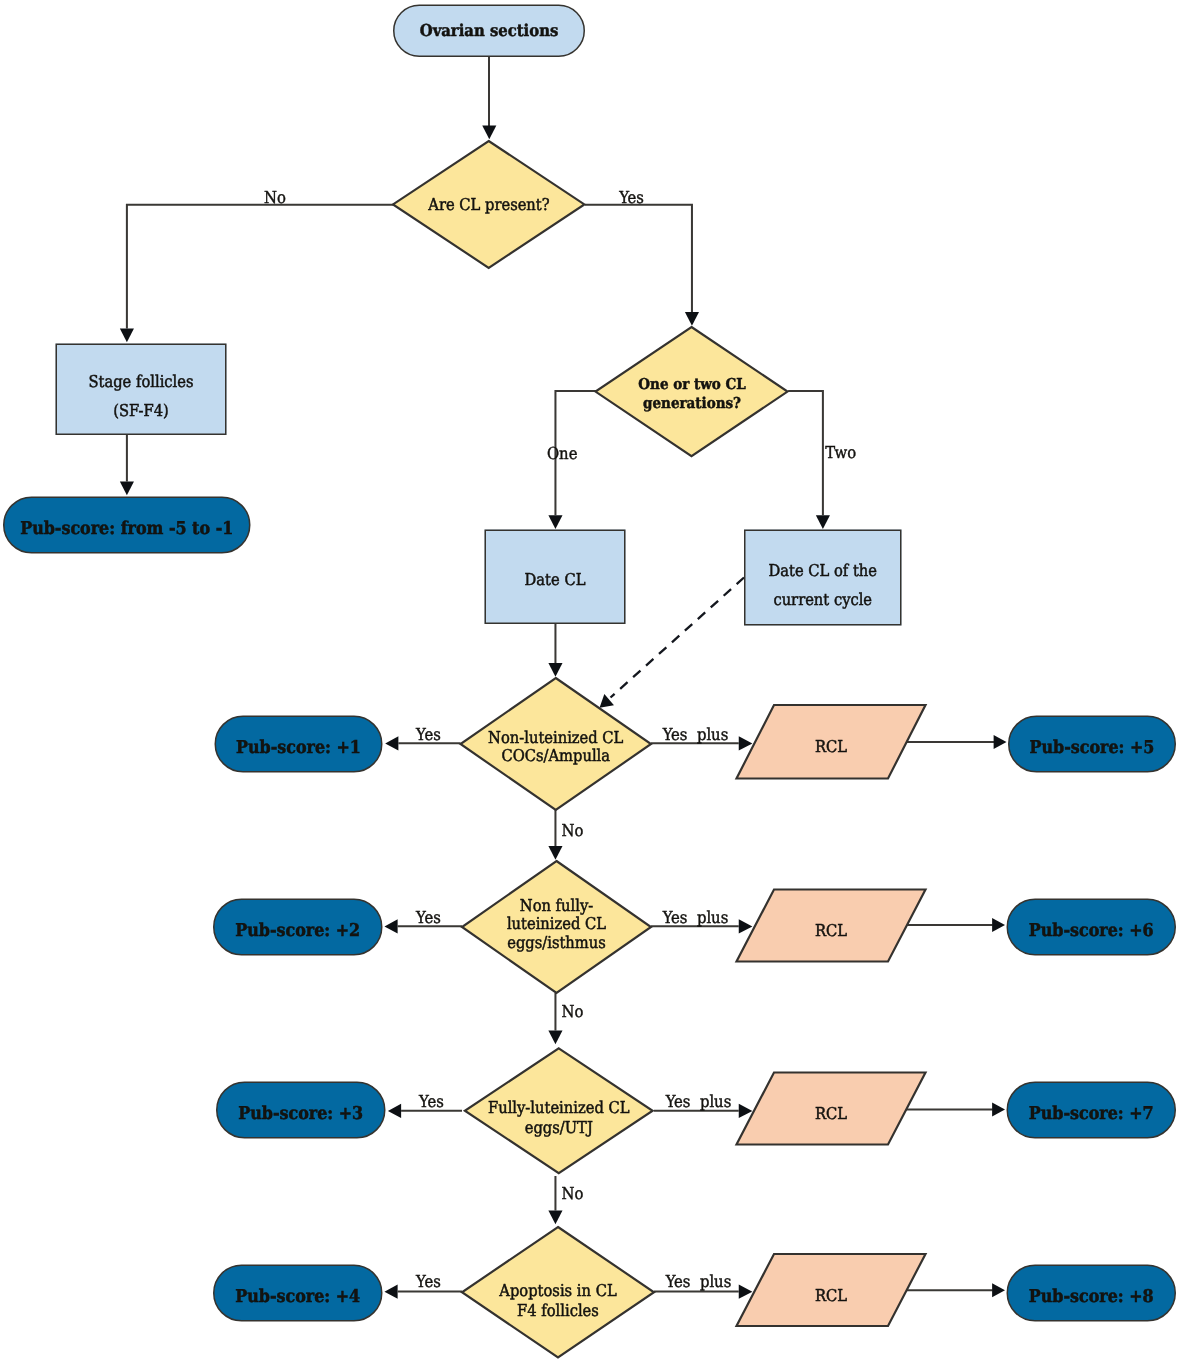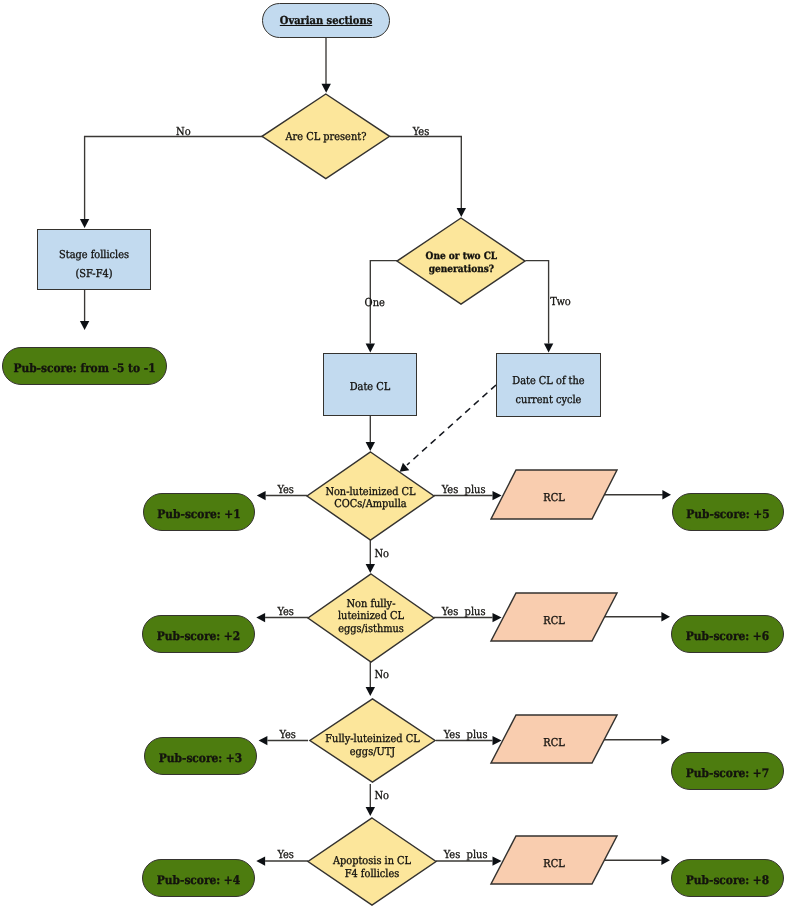--- a/index.html
+++ b/index.html
@@ -6,30 +6,30 @@
   body{width:787px;height:908px;overflow:hidden;
        font-family:"DejaVu Serif",serif;color:#14130f;
        -webkit-font-smoothing:antialiased;text-rendering:geometricPrecision;}
   #stage{position:relative;width:787px;height:908px;background:#fff;}
   #wires{position:absolute;left:0;top:0;width:787px;height:908px;}
   .node{position:absolute;box-sizing:border-box;display:flex;align-items:center;
         justify-content:center;text-align:center;}
   .rect{border:1.55px solid #35332f;background:#c2daef;}
   .stadium{border:1.55px solid #35332f;border-radius:999px;}
   .stadium.blue{background:#c2daef;}
-  .stadium.green{background:#4d7c0f;margin-top:16px;}
+  .stadium.green{background:#0369a1;}
   .dia{background:transparent;border:0;}
   .dia>svg.shp{position:absolute;left:0;top:0;width:100%;height:100%;z-index:0;overflow:visible;}
   .par{background:transparent;border:0;}
   .par>svg.shp{position:absolute;left:0;top:0;width:100%;height:100%;z-index:0;overflow:visible;}
   .txt{position:relative;z-index:3;-webkit-text-stroke:0.3px #100f0d;}
   .t11{font-size:10.9px;font-stretch:condensed;line-height:19.4px;}
   .t12{font-size:10.9px;font-stretch:condensed;line-height:12.8px;}
   .b12{font-size:11.8px;font-stretch:condensed;font-weight:bold;position:relative;top:2.2px;}
-  .btitle{font-size:11px;font-stretch:condensed;font-weight:bold;text-decoration:underline;}
+  .btitle{font-size:11px;font-stretch:condensed;font-weight:bold;}
   .d2t{font-size:10px;font-stretch:condensed;font-weight:bold;line-height:12.5px;}
   .edge-label{position:absolute;white-space:pre;font-size:11px;color:#14130f;line-height:1;font-stretch:condensed;-webkit-text-stroke:0.26px #100f0d;}
 </style>
 </head>
 <body>
 
 <div id="stage">
 
   <svg id="wires" width="787" height="908" viewBox="0 0 787 908">
     <g fill="none" stroke="#3a3835" stroke-width="1.35" shape-rendering="geometricPrecision">
@@ -185,21 +185,21 @@
   </div>
   <div class="node stadium green" style="left:144px;top:721px;width:113px;height:38px;">
     <span class="txt b12">Pub-score: +3</span>
   </div>
   <div class="node par" style="left:491px;top:715px;width:126px;height:48px;">
     <svg class="shp" viewBox="0 0 126 48" preserveAspectRatio="none">
         <polygon points="25,0 126,0 101,48 0,48" fill="#f9cdaf" stroke="#34322f" stroke-width="1.45"></polygon>
       </svg>
     <span class="txt t12" style="top:4.1px;">RCL</span>
   </div>
-  <div class="node stadium green" style="left:671px;top:736px;width:113px;height:38px;">
+  <div class="node stadium green" style="left:671px;top:721px;width:113px;height:38px;">
     <span class="txt b12">Pub-score: +7</span>
   </div>
 
   <div class="node dia yellow" style="left:308px;top:818px;width:128px;height:87px;justify-content:center;">
     <svg class="shp" viewBox="0 0 128 87" preserveAspectRatio="none">
         <polygon points="64,0 128,43.5 64,87 0,43.5" fill="#fce69b" stroke="#34322f" stroke-width="1.45"></polygon>
       </svg>
     <span class="txt t12 two" style="top:6.5px;">
       <span>Apoptosis in CL</span><br>
       <span>F4 follicles</span>

